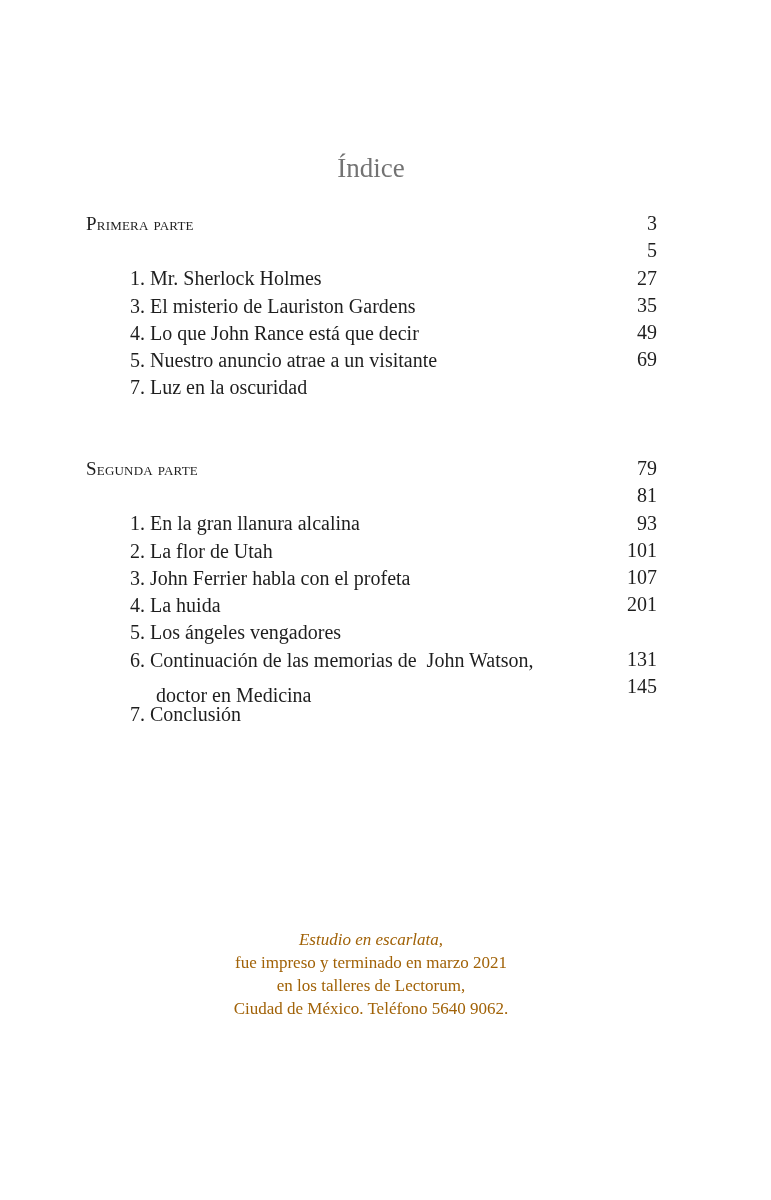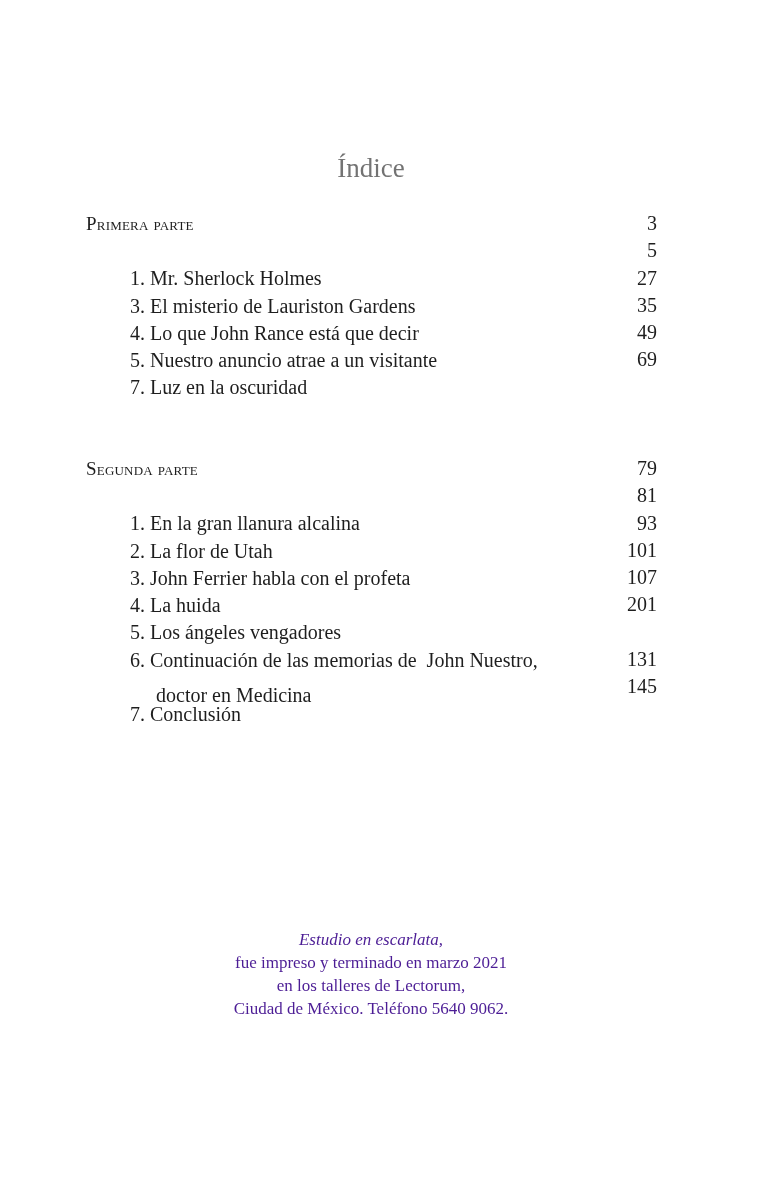--- a/index.html
+++ b/index.html
@@ -62,21 +62,21 @@
   #part1 { top: 210px; }
   #part2 { top: 455px; }
   .colophon {
     position: absolute;
     top: 928px;
     left: 0;
     width: 742px;
     text-align: center;
     font-size: 17px;
     line-height: 23px;
-    color: #4c1d95;
+    color: #a16207;
   }
   .colophon .it { font-style: italic; }
 </style>
 </head>
 <body>
 
 <h1 class="title" style="margin:0;font-weight:normal;">Índice</h1>
 
 <div class="toc" id="part1">
   <div class="row part">
@@ -124,21 +124,21 @@
   </div>
   <div class="row entry">
     <span class="label"><span>4.</span> <span>La huida</span></span>
     <span class="page">107</span>
   </div>
   <div class="row entry">
     <span class="label"><span>5.</span> <span>Los ángeles vengadores</span></span>
     <span class="page">201</span>
   </div>
   <div class="row entry">
-    <span class="label" style="white-space:pre;"><span>6.</span> <span>Continuación de las memorias de  John Nuestro,</span></span>
+    <span class="label" style="white-space:pre;"><span>6.</span> <span>Continuación de las memorias de  John Watson,</span></span>
   </div>
   <div class="row cont">
     <span class="label">doctor en Medicina</span>
     <span class="page">131</span>
   </div>
   <div class="row entry">
     <span class="label"><span>7.</span> <span>Conclusión</span></span>
     <span class="page">145</span>
   </div>
 </div>

